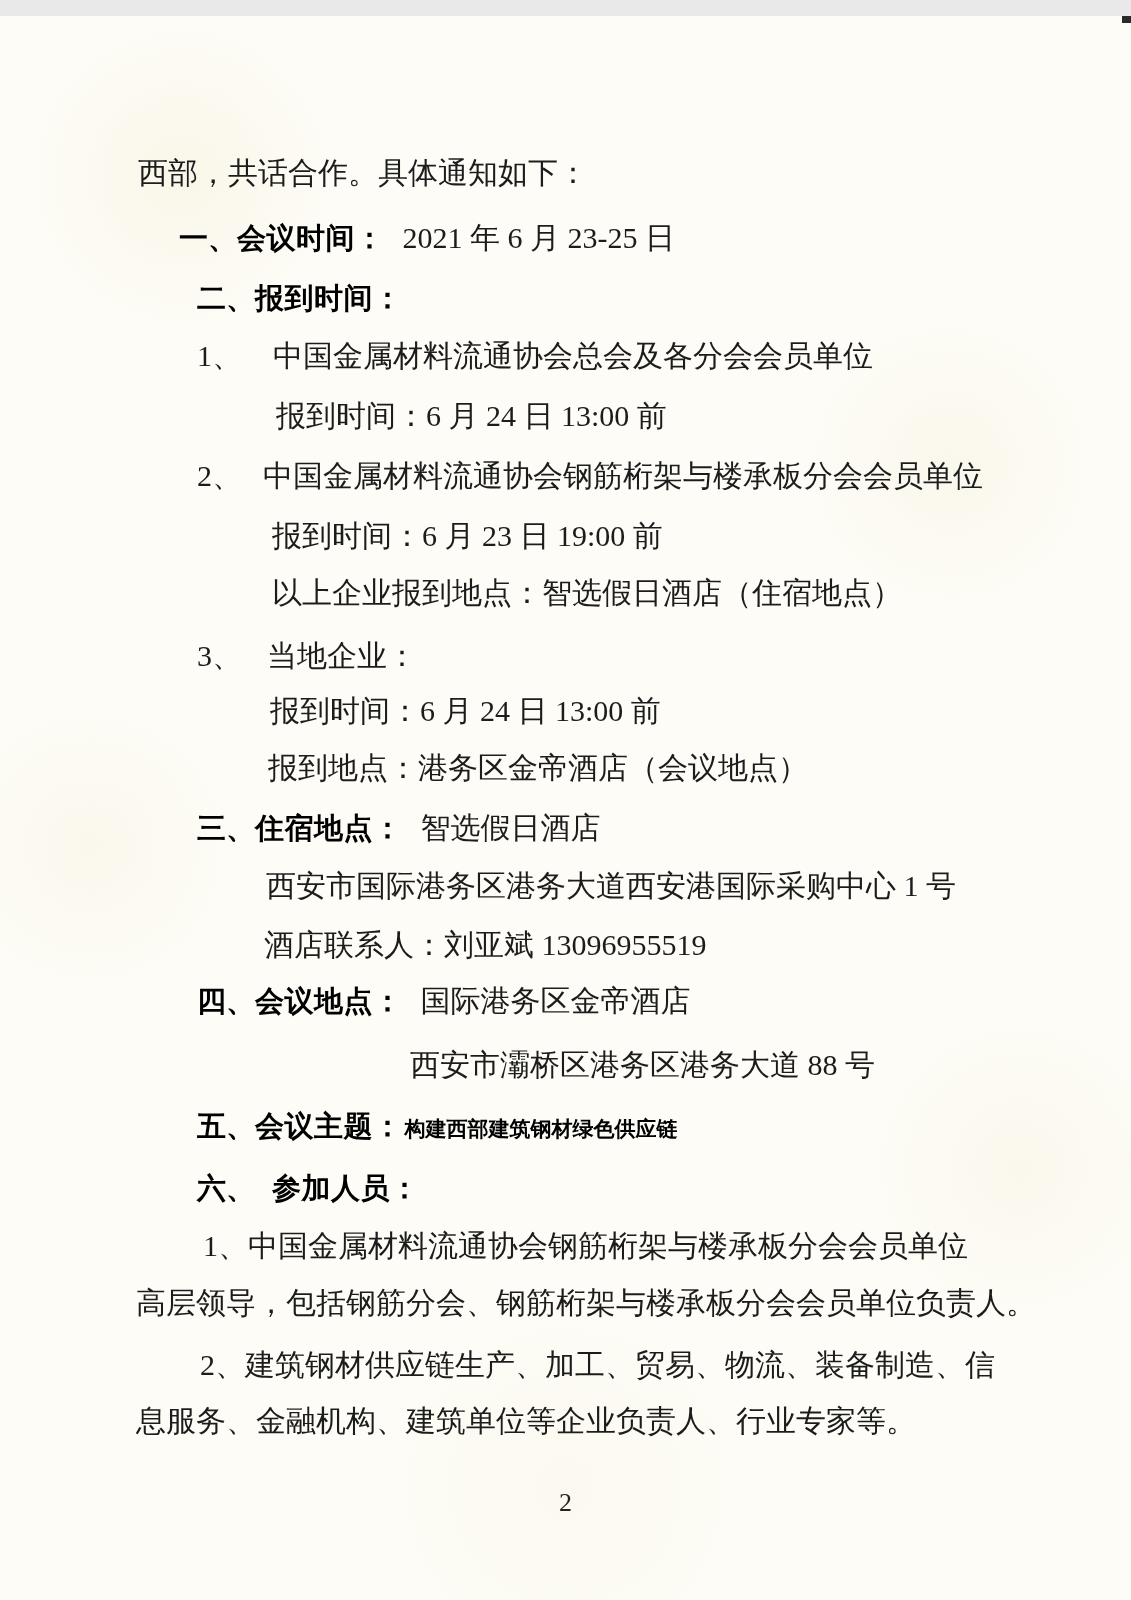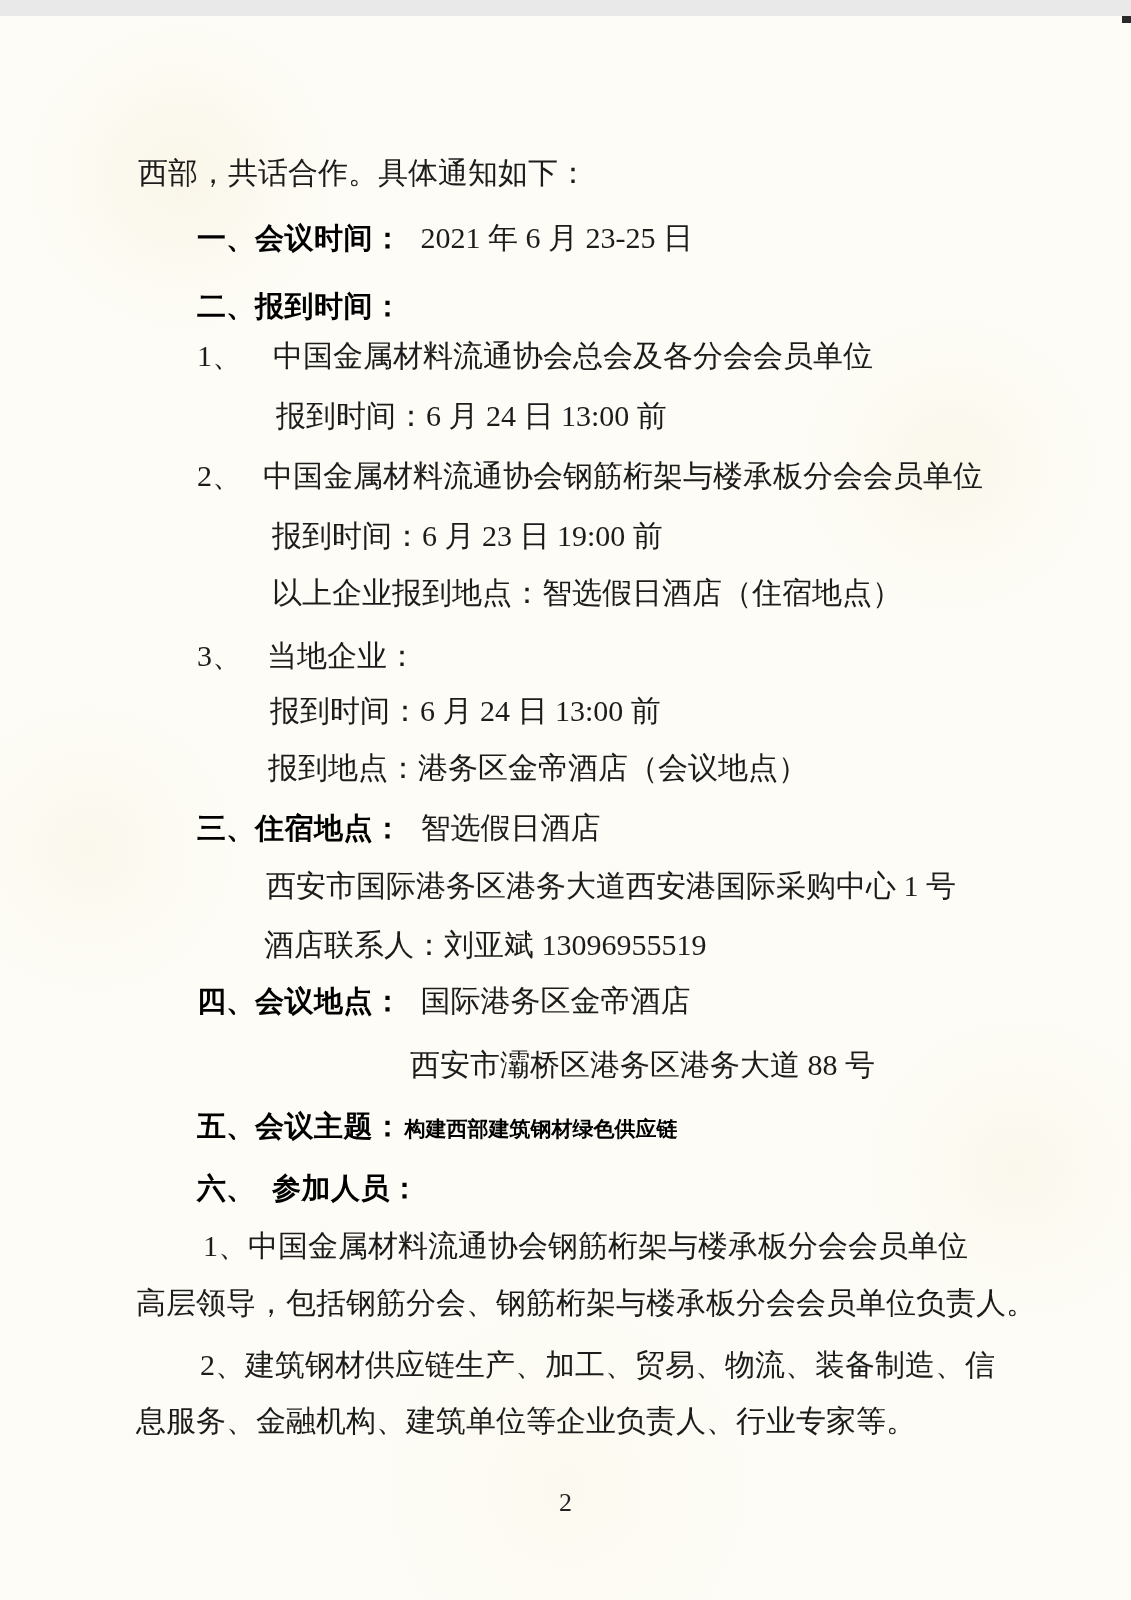--- a/index.html
+++ b/index.html
@@ -63,25 +63,25 @@
 <body>
 
 <div class="paper">
 
   <div class="corner-mark"></div>
 
   <div class="line" style="top:140px;left:138px">
     <span class="body">西部，共话合作。具体通知如下：</span>
   </div>
 
-  <div class="line" style="top:205px;left:197px">
+  <div class="line" style="top:205px;left:179px">
     <span class="hmark">一、</span><span class="hlabel">会议时间：</span><span class="body h-content">2021 年 6 月 23-25 日</span>
   </div>
 
-  <div class="line" style="top:273px;left:197px">
+  <div class="line" style="top:265px;left:197px">
     <span class="hmark">二、</span><span class="hlabel">报到时间：</span>
   </div>
 
   <div class="line" style="top:323px;left:197px">
     <span class="nmark" style="width:76px">1、</span><span class="body">中国金属材料流通协会总会及各分会会员单位</span>
   </div>
 
   <div class="line" style="top:383px;left:276px">
     <span class="body">报到时间：6 月 24 日 13:00 前</span>
   </div>

